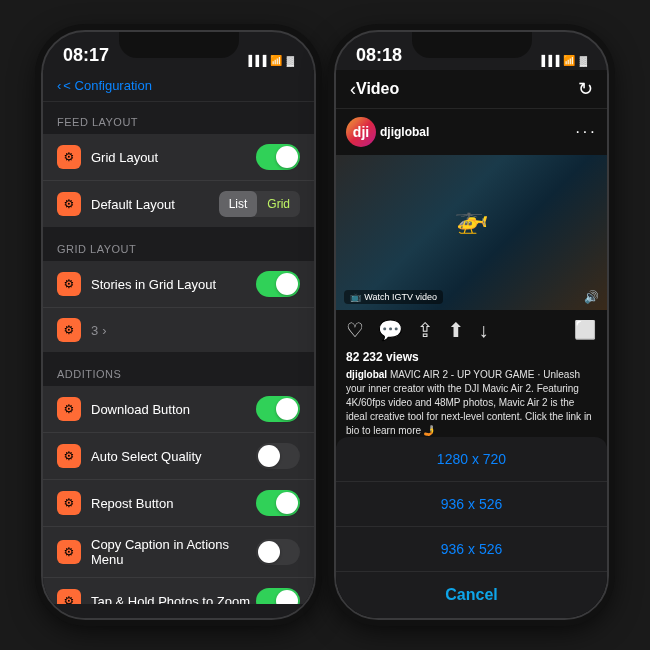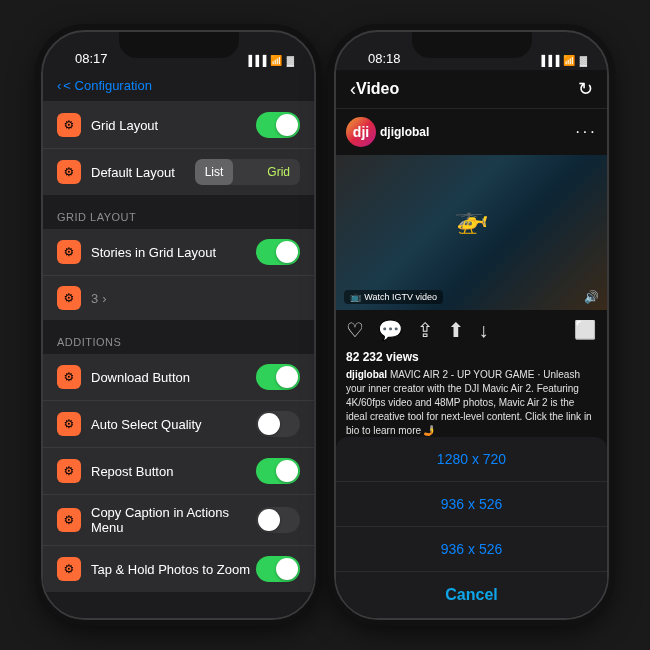--- a/index.html
+++ b/index.html
@@ -45,21 +45,21 @@
     .status-bar {
       height: 38px;
       display: flex;
       align-items: flex-end;
       justify-content: space-between;
       padding: 0 20px 4px;
       color: #fff;
       font-size: 11px;
       font-weight: 600;
     }
-    .status-time { font-size: 13px; font-weight: 400; margin-left: 12px; }
+    .status-time { font-size: 18px; font-weight: 700; }
     .status-icons { display: flex; align-items: center; gap: 4px; font-size: 10px; }
     
     .screen {
       height: calc(100% - 38px);
       overflow: hidden;
       background: #1c1c1e;
     }
     
     .nav-bar {
       display: flex;
@@ -142,21 +142,20 @@
       box-shadow: 0 1px 3px rgba(0,0,0,0.3);
     }
     .toggle.on::after { right: 2px; }
     .toggle.off::after { left: 2px; }
     .segmented {
       display: flex;
       background: #3a3a3c;
       border-radius: 7px;
       overflow: hidden;
       height: 26px;
-      gap: 24px;
     }
     .seg-btn {
       padding: 0 10px;
       font-size: 12px;
       display: flex;
       align-items: center;
     }
     .seg-btn.active { background: #636366; color: #fff; border-radius: 6px; }
     .seg-btn.inactive { color: #bef264; }
     .row-right {
@@ -303,20 +302,21 @@
     </div>
     <div class="screen">
       <div class="nav-bar">
         <div class="nav-back">
           <span>‹</span>
           <span>&lt; Configuration</span>
         </div>
       </div>
       <div class="settings-scroll">
 
+        <div class="section-label">Feed Layout</div>
         <div class="settings-group">
           <div class="setting-row">
             <div class="setting-icon">⚙</div>
             <span class="setting-label">Grid Layout</span>
             <div class="toggle on"></div>
           </div>
           <div class="setting-row">
             <div class="setting-icon">⚙</div>
             <span class="setting-label">Default Layout</span>
             <div class="segmented">

